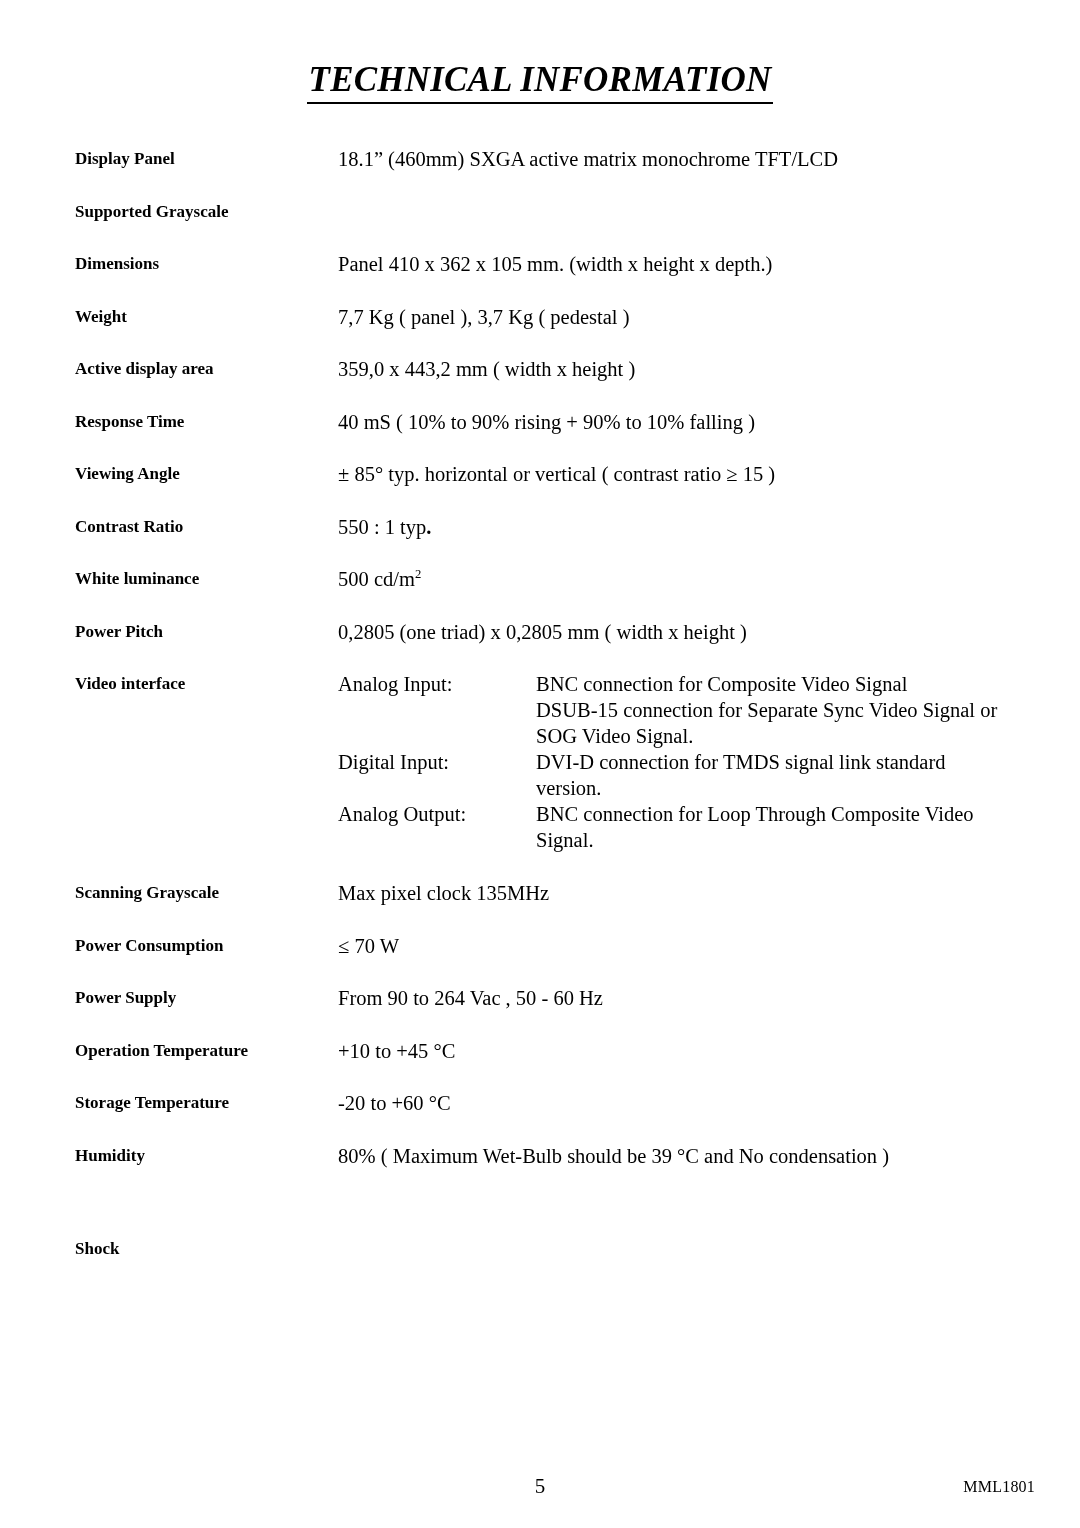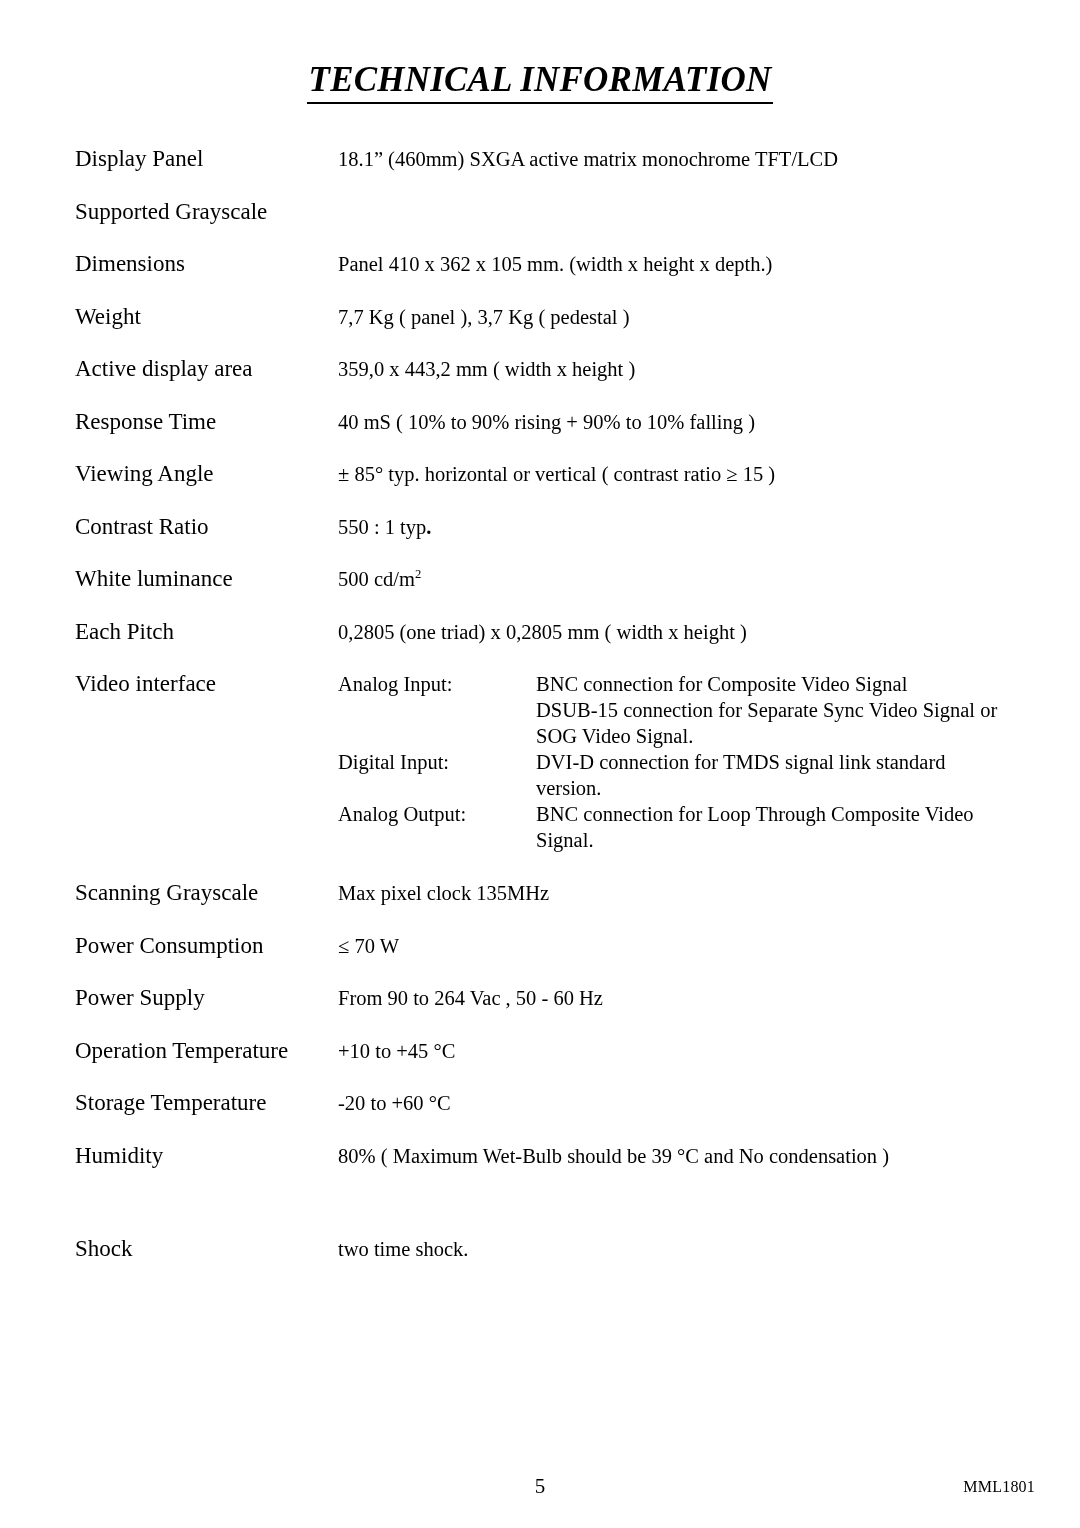--- a/index.html
+++ b/index.html
@@ -49,22 +49,22 @@
   }
   .spec-row {
     position: relative;
     min-height: 52.5px;
   }
   .spec-label {
     position: absolute;
     left: 0;
     top: 0;
     width: 250px;
-    font-size: 23px;
-    font-weight: normal;
+    font-size: 17px;
+    font-weight: bold;
     line-height: 26px;
     white-space: nowrap;
   }
   .spec-value {
     position: absolute;
     left: 263px;
     top: 0;
     width: 700px;
     font-size: 20.5px;
     line-height: 26px;
@@ -165,21 +165,21 @@
       </div>
       <div class="spec-row">
         <div class="spec-label">Contrast Ratio</div>
         <div class="spec-value"><span>550 : 1 typ</span><span class="bold-dot">.</span></div>
       </div>
       <div class="spec-row">
         <div class="spec-label">White luminance</div>
         <div class="spec-value"><span>500 cd/m</span><sup>2</sup></div>
       </div>
       <div class="spec-row">
-        <div class="spec-label">Each Pitch</div>
+        <div class="spec-label">Power Pitch</div>
         <div class="spec-value">0,2805 (one triad) x 0,2805 mm ( width x height )</div>
       </div>
       <div class="spec-row vi-row" style="min-height: 209px;">
         <div class="spec-label">Video interface</div>
         <div class="vi-group" style="position: absolute; left: 0px; right: 0px; top: 0px;">
           <div class="vi-sublabel">Analog Input:</div>
           <div class="vi-subvalue">
             <div>BNC connection for Composite Video Signal</div>
             <div>DSUB-15 connection for Separate Sync Video Signal or</div>
             <div>SOG Video Signal.</div>
@@ -220,21 +220,20 @@
         <div class="spec-label">Storage Temperature</div>
         <div class="spec-value">-20 to +60 °C</div>
       </div>
       <div class="spec-row">
         <div class="spec-label">Humidity</div>
         <div class="spec-value">80% ( Maximum Wet-Bulb should be 39 °C and No condensation )</div>
       </div>
       <div class="spec-row" style="min-height: 79px; margin-top: 41px;">
         <div class="spec-label">Shock</div>
         <div class="spec-value">
-          <div>two time shock.</div>
         </div>
       </div>
     </div>
 
   <div class="footer">
     <div class="page-number">5</div>
     <div class="doc-code">MML1801</div>
   </div>
 
 </div>

